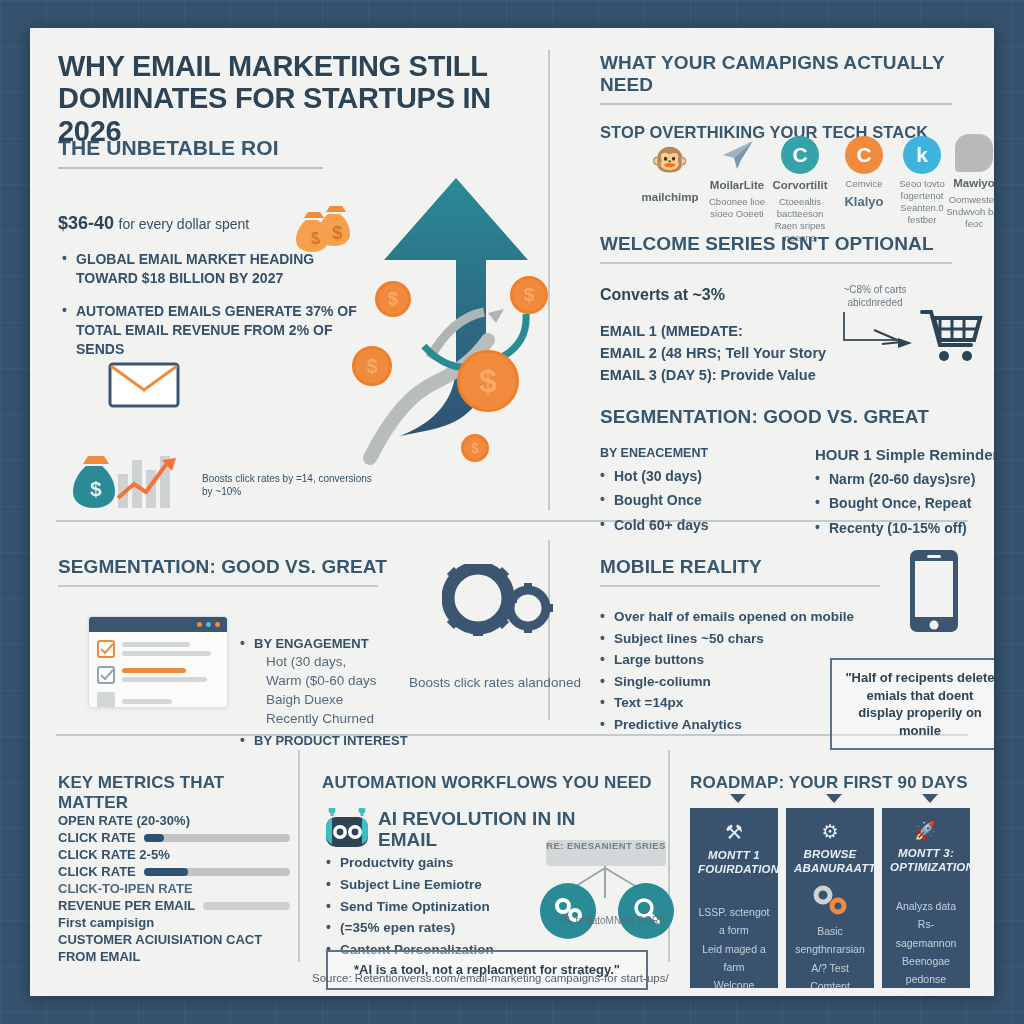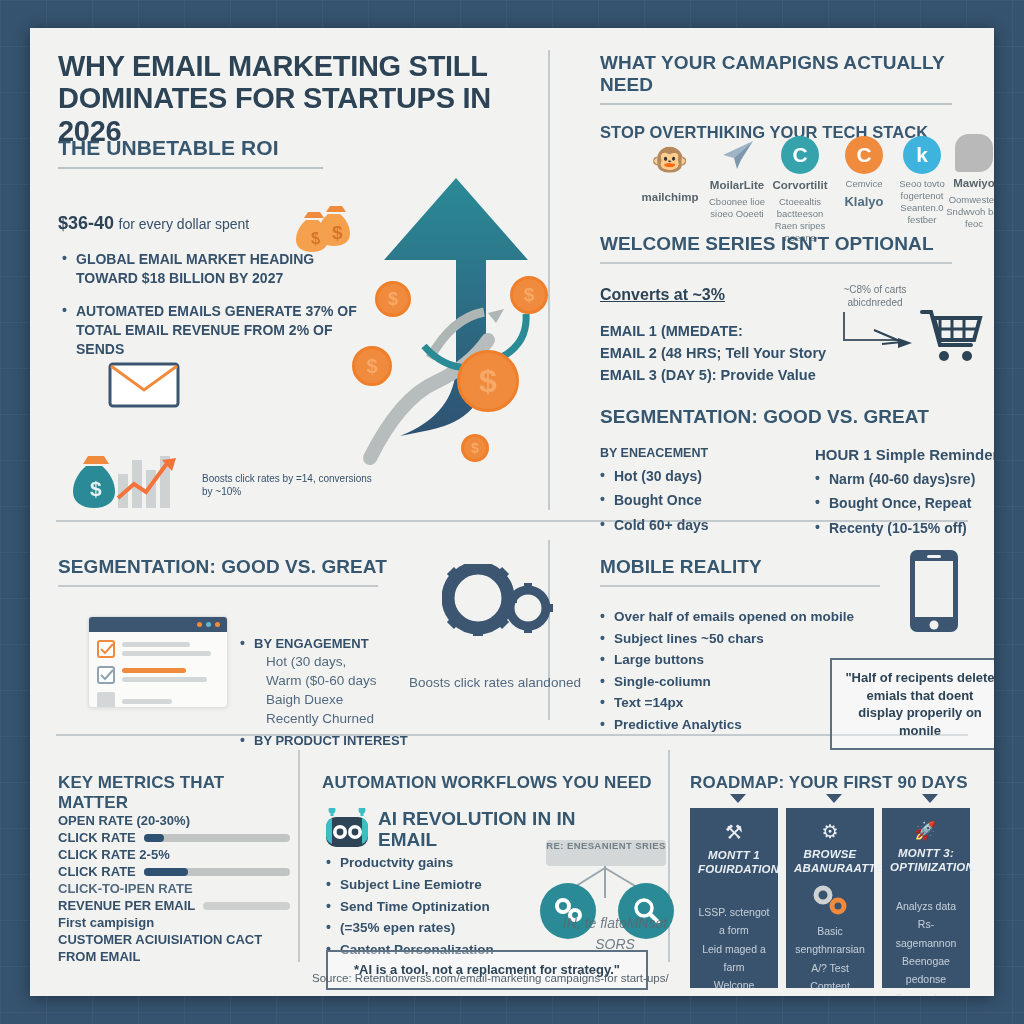--- a/index.html
+++ b/index.html
@@ -240,21 +240,21 @@
     <div class="logo-name b blur">Mawiyo</div>
     <div class="logo-name blur">Oomwesten Sndwvoh bar feoc</div>
   </div>
 
   <div class="panel" style="left:570px; top:205px; width:370px;">
     <div class="h-sec">WELCOME SERIES ISN'T OPTIONAL</div>
     <div class="rule thin" style="width:352px;"></div>
   </div>
 
   <div class="panel" style="left:570px; top:258px;">
-    <span style="font-size:16px;font-weight:bold;color:#2d4356;text-decoration:underline;">Converts at ~3%</span>
+    <span style="font-size:16px;font-weight:bold;color:#2d4356;">Converts at ~3%</span>
   </div>
 
   <div class="panel" style="left:570px; top:292px; width:300px; font-size:14.5px; line-height:1.53; color:#33506a; font-weight:bold;">
     <div>EMAIL 1 (MMEDATE:</div>
     <div>EMAIL 2 (48 HRS; Tell Your Story</div>
     <div>EMAIL 3 (DAY 5): Provide Value</div>
   </div>
 
   <div class="panel blur" style="left:800px; top:255px; width:90px; font-size:10px; color:#55636e; line-height:1.3; text-align:center;">~C8% of carts abicdnreded</div>
 
@@ -285,21 +285,21 @@
     <ul class="bul body-txt" style="margin-top:6px;font-size:14px;font-weight:600;">
       <li>Hot (30 days)</li>
       <li>Bought Once</li>
       <li>Cold 60+ days</li>
     </ul>
   </div>
 
   <div class="panel" style="left:785px; top:418px; width:190px;">
     <div style="font-size:15px;color:#35506a;font-weight:bold;">HOUR 1 Simple Reminder</div>
     <ul class="bul body-txt" style="margin-top:6px;font-size:14px;font-weight:600;">
-      <li>Narm (40-60 days)sre)</li>
+      <li>Narm (20-60 days)sre)</li>
       <li>Bought Once, Repeat</li>
       <li>Recenty (10-15% off)</li>
     </ul>
   </div>
 
   <div class="panel" style="left:28px; top:528px; width:350px;">
     <div class="h-sec">SEGMENTATION: GOOD VS. GREAT</div>
     <div class="rule thin" style="width:320px;"></div>
   </div>
 
@@ -490,21 +490,21 @@
         <circle cx="12" cy="10" r="6" fill="none" stroke="#fff" stroke-width="4"></circle>
         <circle cx="24" cy="19" r="5" fill="none" stroke="#fff" stroke-width="4"></circle>
       </svg>
   </div>
   <div class="panel" style="left:588px; top:855px; width:56px; height:56px; border-radius:50%; background:#2a8a95; display:flex; align-items:center; justify-content:center;">
     <svg width="30" height="30" viewBox="0 0 30 30">
         <circle cx="13" cy="12" r="8" fill="none" stroke="#fff" stroke-width="3.5"></circle>
         <path d="M19 18 L27 26" stroke="#fff" stroke-width="4" stroke-linecap="round"></path>
       </svg>
   </div>
-  <div class="panel blur" style="left:530px; top:885px; width:110px; text-align:center; font-size:14px; color:#5b6873; line-height:1.5;font-style:italic;">IN, te flatoMNset SORS</div>
+  <div class="panel blur" style="left:530px; top:885px; width:110px; text-align:left; font-size:10px; color:#5b6873; line-height:1.5;">IN, te flatoMNset SORS</div>
 
   <div class="qbox panel" style="left:296px; top:922px; width:322px; font-size:13px;">*AI is a tool, not a replacment for strategy."</div>
 
   <div class="panel" style="left:660px; top:745px; width:285px;">
     <div class="h-sec small" style="font-size:17px;">ROADMAP: YOUR FIRST 90 DAYS</div>
   </div>
 
   <div class="tri" style="left:700px; top:766px;"></div>
   <div class="tri" style="left:796px; top:766px;"></div>
   <div class="tri" style="left:892px; top:766px;"></div>

